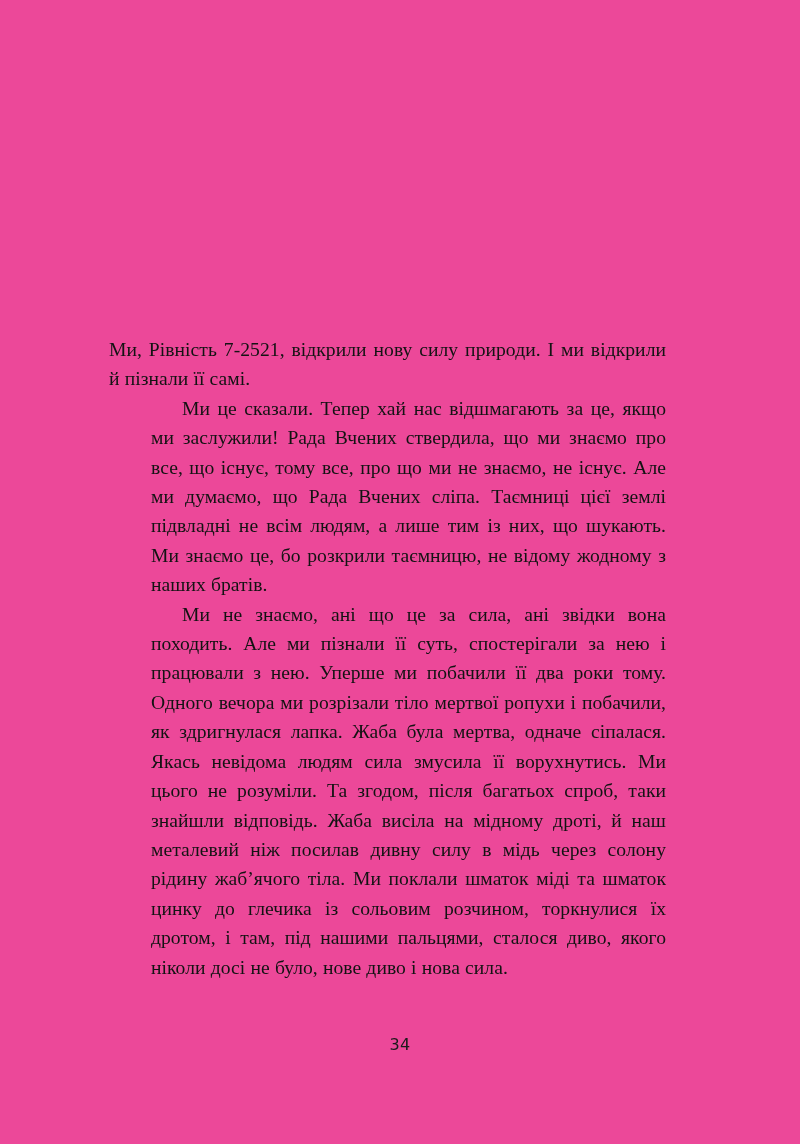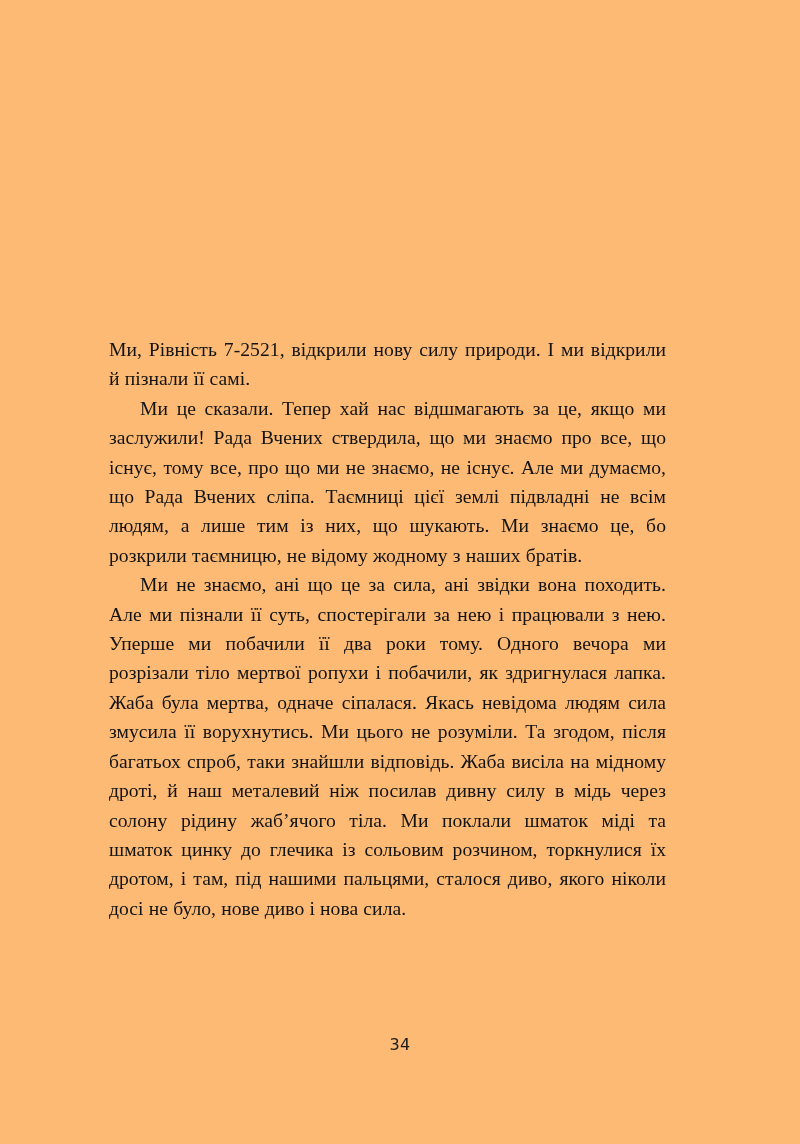--- a/index.html
+++ b/index.html
@@ -13,21 +13,21 @@
     font-family: "Liberation Serif", "DejaVu Serif", serif;
     color: #111111;
     -webkit-font-smoothing: antialiased;
     overflow: hidden;
   }
 
   .page {
     position: relative;
     width: 800px;
     height: 1144px;
-    background: #fdba74;
+    background: #ec4899;
     box-sizing: border-box;
   }
 
   .text-block {
     position: absolute;
     left: 109px;
     top: 335px;
     width: 557px;
   }
 
@@ -42,20 +42,21 @@
     hyphens: manual;
     color: #131313;
   }
 
   .para.indented {
     text-indent: 31px;
   }
 
   .para + .para {
     margin-top: 0;
+    margin-left: 42px;
   }
 
   
   .para::after {
     content: "";
     display: inline-block;
     width: 100%;
   }
   .para.full-last::after {
     content: none;

